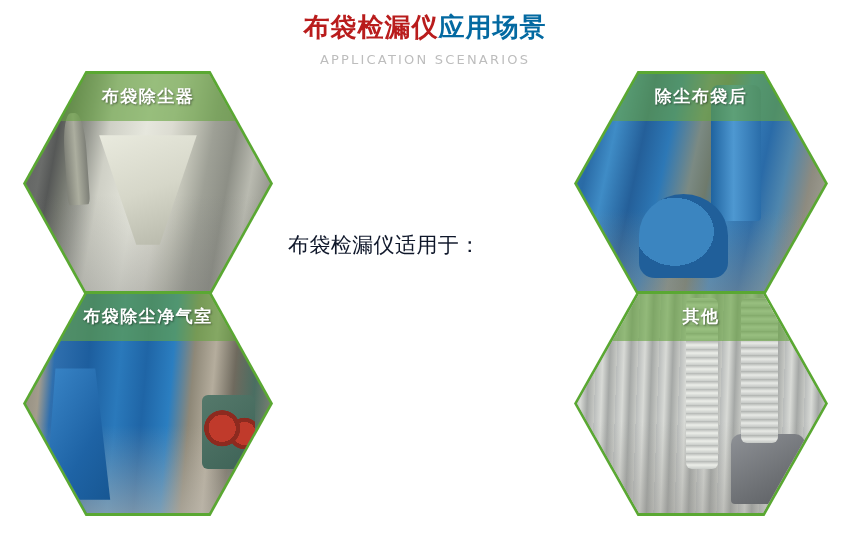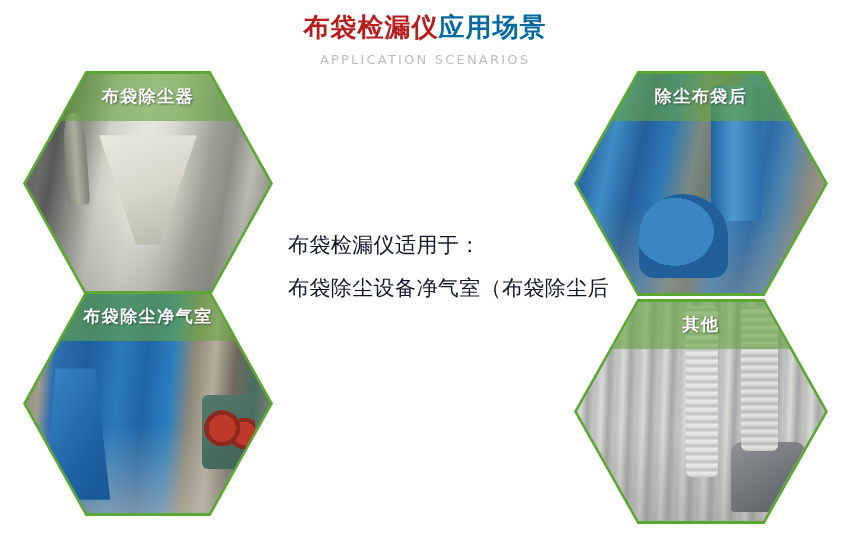--- a/index.html
+++ b/index.html
@@ -46,21 +46,21 @@
     position:absolute; left:0; right:0; top:11px;
     text-align:center; color:#ffffff;
     font-size:17px; font-weight:700; letter-spacing:1.5px;
     text-shadow:1px 1px 2px rgba(0,0,0,0.45);
   }
 
   
   #hex-tl { left:23px;  top:71px;  width:250px; height:225px; }
   #hex-bl { left:23px;  top:291px; width:250px; height:225px; }
   #hex-tr { left:574px; top:71px;  width:254px; height:225px; }
-  #hex-br { left:574px; top:299px; width:254px; height:225px; }
+  #hex-br { left:574px; top:291px; width:254px; height:225px; }
 
   
   
   .p-tl {
     background:
       linear-gradient(180deg, rgba(255,255,255,0.0) 55%, rgba(120,120,118,0.35) 100%),
       linear-gradient(100deg,
         #5d5f5e 0%, #6a6c6a 11%, #565857 15%, #74776f 20%,
         #9a9c94 26%, #cfd0c6 33%, #e6e7dd 46%, #dcdcd2 55%,
         #c3c4b8 62%, #9ea096 70%, #8d8f86 78%, #b9bab0 86%, #76786f 100%);
@@ -207,14 +207,13 @@
       <div class="blower"></div>
       <div class="beam"></div>
     </div>
     <div class="band"></div>
     <div class="hex-label">其他</div>
   </div>
 </div>
 
 <div class="body-copy">
   <p>布袋检漏仪适用于：</p>
-  <p>布袋除尘设备净气室（布袋除尘后</p>
 </div>
 
 </body></html>

